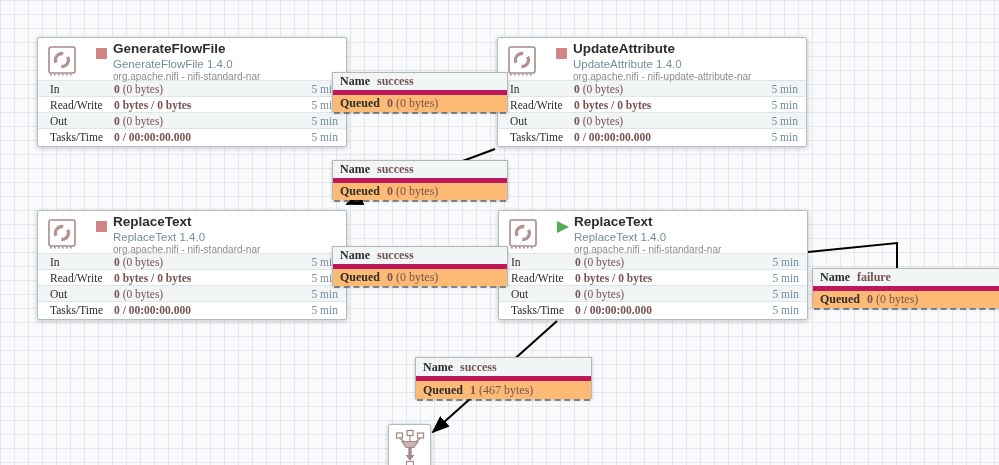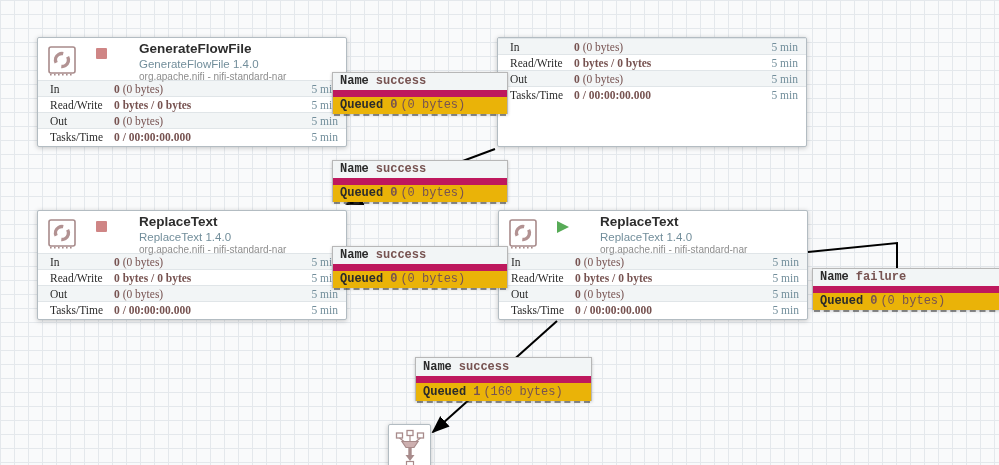--- a/index.html
+++ b/index.html
@@ -18,50 +18,50 @@
     position:absolute;width:310px;height:110px;box-sizing:border-box;
     background:#fff;border:1px solid #b3bcc2;border-radius:2px;
     box-shadow:0 1px 5px rgba(0,0,0,.22);z-index:1;
   }
   .proc-header{position:relative;height:42px;}
   .proc-icon{position:absolute;left:8px;top:6px;width:32px;height:32px;}
   .status{position:absolute;left:58px;top:10px;}
   .status.stopped{width:11px;height:11px;background:#cf8585;border-radius:1px;}
   .status.running{width:0;height:0;border-left:12px solid #57ab57;
     border-top:6.5px solid transparent;border-bottom:6.5px solid transparent;}
-  .proc-titles{margin-left:101px;padding-top:4px;line-height:1.05;}
+  .proc-titles{margin-left:75px;padding-top:4px;line-height:1.05;}
   .proc-title{font-size:13.5px;font-weight:bold;color:#2d2d2d;}
   .proc-type{font-size:11.5px;color:#728e9b;margin-top:2px;}
   .proc-bundle{font-size:10px;color:#8d8d8d;margin-top:2px;}
 
   .stat-row{
     display:flex;align-items:center;height:16px;box-sizing:border-box;
     padding:0 8px 0 12px;border-top:1px solid #e0e5e8;
     font-family:"Liberation Serif",serif;font-size:11.5px;color:#2b2b2b;
   }
   .stat-row.shaded{background:#f2f5f6;}
   .stat-label{width:64px;font-weight:normal;flex:none;}
   .stat-value{flex:1;color:#775351;white-space:nowrap;font-family:Liberation Serif, serif;}
   .stat-value b{font-weight:bold;}
   .stat-window{flex:none;color:#728e9b;text-align:right;width:42px;}
 
   
   .conn-label{
-    position:absolute;z-index:3;box-sizing:border-box;background:#eab308;
+    position:absolute;z-index:3;box-sizing:border-box;background:#fdba74;
     border:1px solid #b7b7b7;border-bottom:none;
     box-shadow:0 1px 3px rgba(0,0,0,.22);
-    font-family:Liberation Mono, monospace;font-size:12px;
+    font-family:Liberation Serif, serif;font-size:12px;
   }
   .conn-label::after{
     content:"";position:absolute;left:1px;right:1px;bottom:-2px;
     border-bottom:2px dashed rgba(55,55,55,.55);
   }
   .conn-row{height:17px;line-height:17px;padding:0 7px;white-space:nowrap;}
   .conn-row.name-row{background:#f2f5f6;}
-  .conn-row + .conn-row{border-top:7px solid #be185d;}
+  .conn-row + .conn-row{border-top:5px solid #be185d;}
   .conn-key{font-weight:bold;color:#2b2b2b;margin-right:7px;}
   .conn-name{font-weight:bold;color:#775351;}
   .conn-count{font-weight:bold;color:#775351;margin-right:3px;}
   .conn-size{color:#775351;}
 
   
   .arrows{position:absolute;left:0;top:0;z-index:2;pointer-events:none;}
 
   
   .funnel{
@@ -106,20 +106,35 @@
     <span class="stat-window">5 min</span>
   </div>
   <div class="stat-row">
     <span class="stat-label">Tasks/Time</span>
     <span class="stat-value"><b>0 / 00:00:00.000</b><span></span></span>
     <span class="stat-window">5 min</span>
   </div>
 </div>
 
 <div class="processor" style="left:497px;top:37px">
+  <div class="proc-header">
+    <span class="proc-icon">
+      <svg width="32" height="32" viewBox="0 0 32 32">
+        <rect x="3" y="3" width="26" height="26" rx="2" fill="#fff" stroke="#a88b8b" stroke-width="1.6"></rect>
+        <line x1="4" y1="30.6" x2="28" y2="30.6" stroke="#a88b8b" stroke-width="1.8" stroke-dasharray="1.6 2.4"></line>
+        <circle cx="16" cy="16" r="6.5" fill="none" stroke="#b29292" stroke-width="3.4" stroke-dasharray="14 6.4" transform="rotate(-30 16 16)"></circle>
+      </svg>
+    </span>
+    <span class="status stopped"></span>
+    <div class="proc-titles">
+      <div class="proc-title">UpdateAttribute</div>
+      <div class="proc-type">UpdateAttribute 1.4.0</div>
+      <div class="proc-bundle">org.apache.nifi - nifi-update-attribute-nar</div>
+    </div>
+  </div>
   <div class="stat-row shaded">
     <span class="stat-label">In</span>
     <span class="stat-value"><b>0</b><span> (0 bytes)</span></span>
     <span class="stat-window">5 min</span>
   </div>
   <div class="stat-row">
     <span class="stat-label">Read/Write</span>
     <span class="stat-value"><b>0 bytes / 0 bytes</b><span></span></span>
     <span class="stat-window">5 min</span>
   </div>
@@ -258,21 +273,21 @@
   <div class="conn-row">
     <span class="conn-key">Queued</span><span class="conn-count">0</span><span class="conn-size">(0 bytes)</span>
   </div>
 </div>
 
 <div class="conn-label" style="left:415px;top:357px;width:177px">
   <div class="conn-row name-row" style="height:18px;line-height:18px">
     <span class="conn-key">Name</span><span class="conn-name">success</span>
   </div>
   <div class="conn-row" style="height:18px;line-height:18px">
-    <span class="conn-key">Queued</span><span class="conn-count">1</span><span class="conn-size">(160 bytes)</span>
+    <span class="conn-key">Queued</span><span class="conn-count">1</span><span class="conn-size">(467 bytes)</span>
   </div>
 </div>
 
 <div class="funnel">
   <span>
     <svg width="30" height="40" viewBox="0 0 30 40">
       <g stroke="#a88b8b" fill="#fff" stroke-width="1.3">
         <rect x="1.5" y="4" width="6" height="5"></rect>
         <rect x="12" y="1.5" width="6" height="5"></rect>
         <rect x="22.5" y="4" width="6" height="5"></rect>

